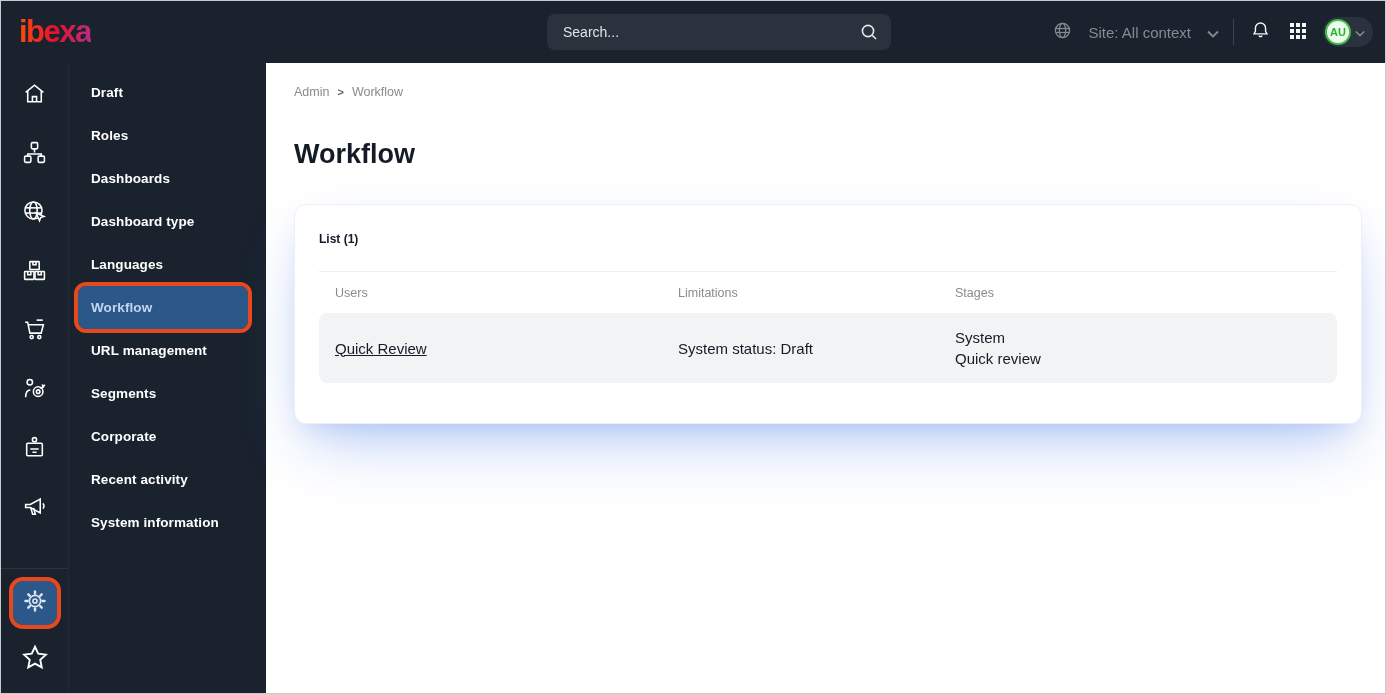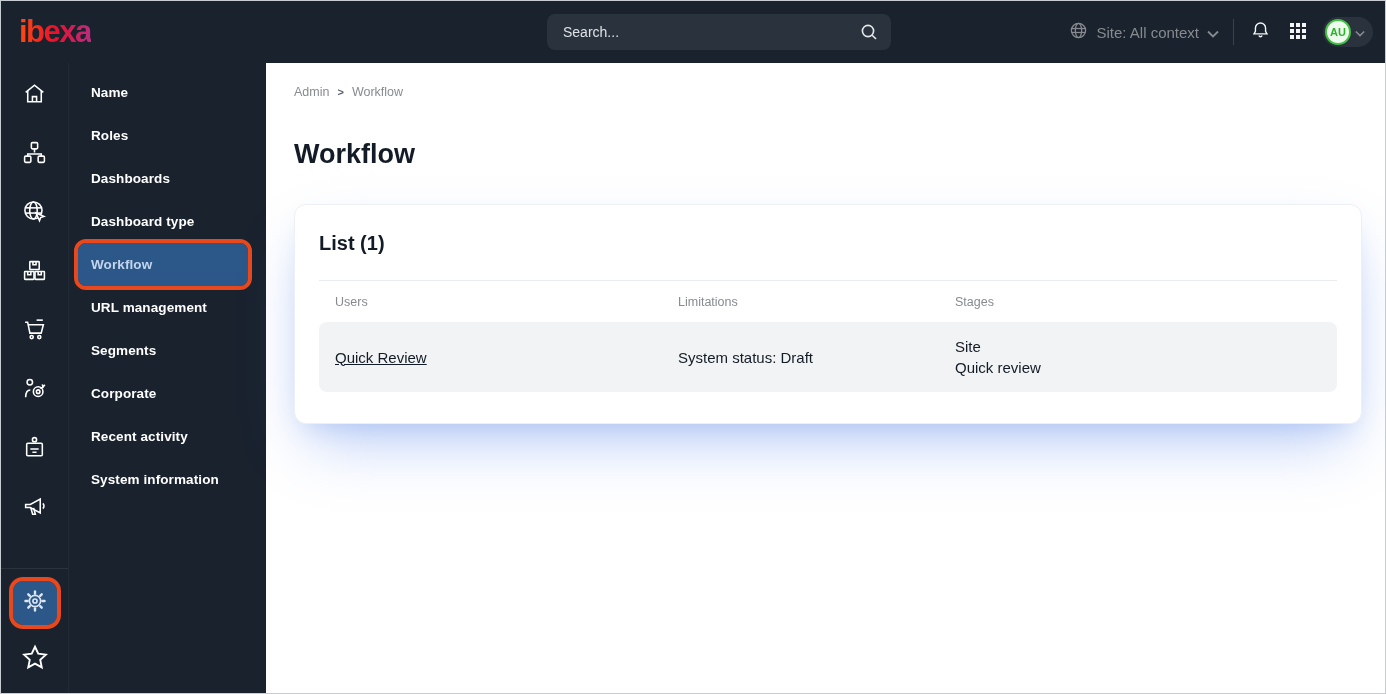--- a/index.html
+++ b/index.html
@@ -18,21 +18,21 @@
           cursor:pointer; }
   .searchwrap { position:absolute; left:546px; top:13px; width:344px; height:36px; }
   .searchwrap input { width:100%; height:100%; background:#2a323d; border:none;
           border-radius:8px; color:#bef264; font-size:14px; padding:0 40px 0 16px;
           font-family:inherit; outline:none; }
   .searchwrap input::placeholder { color:#dfe3e8; opacity:1; }
   .search-ico { position:absolute; right:12px; top:8px; cursor:pointer; }
 
   .top-right { position:absolute; right:12px; top:0; height:62px; display:flex;
                align-items:center; gap:14px; }
-  .site-ctx { display:flex; align-items:center; gap:8px; color:#878b90; font-size:15px;
+  .site-ctx { display:flex; align-items:center; gap:16px; color:#878b90; font-size:15px;
               cursor:pointer; }
   .vdiv { width:1px; height:26px; background:#39424d; }
   .icon-btn { background:none; border:none; cursor:pointer; display:flex;
               align-items:center; padding:2px; }
   .avatar-pill { display:flex; align-items:center; gap:4px; background:#2a323d;
                  border-radius:16px; padding:2px 8px 2px 2px; cursor:pointer; }
   .avatar-circle { width:26px; height:26px; border-radius:50%; background:#effaef;
                    border:2px solid #43c143; color:#28b428; font-size:11px; font-weight:bold;
                    display:flex; align-items:center; justify-content:center;text-align:center; }
 
@@ -64,21 +64,21 @@
   .breadcrumb { position:absolute; left:28px; top:22px; font-size:12.5px; color:#878b90;
                 display:flex; align-items:center; gap:8px; }
   .crumb-sep { color:#5a6572; font-weight:bold; font-size:11px; }
   .page-title { position:absolute; left:28px; top:76px; font-size:27px; font-weight:bold;
                 color:#131c26; }
 
   .card { position:absolute; left:28px; right:23px; top:141px; height:220px;
           background:#fff; border:1px solid #edf0f4; border-radius:12px;
           box-shadow:0 30px 60px -15px rgba(96,140,235,.45),
                      0 12px 25px -10px rgba(96,140,235,.25); }
-  .card-heading { margin:27px 24px 0; font-size:20px; font-weight:bold; color:#131c26; }
+  .card-heading { margin:27px 24px 0; font-size:12px; font-weight:bold; color:#131c26; }
   .card-divider { margin:25px 24px 0; height:1px; background:#e9edf2; }
   .tgrid { display:grid; grid-template-columns:343px 277px auto; align-items:center;
            padding:0 16px; }
   .table-head { margin:14px 24px 0; color:#878b90; font-size:12.5px; }
   .table-row { margin:13px 24px 0; height:70px; background:#f2f3f4; border-radius:8px;
                color:#131c26; font-size:15px; }
   .row-link { text-decoration:underline; cursor:pointer; color:#131c26; }
   .stages div { line-height:21px; }
 </style>
 </head>
@@ -245,30 +245,33 @@
       <span class="rail-star">
         <svg width="30" height="30" viewBox="0 0 24 24" fill="none" stroke="#fff" stroke-width="1.5">
           <path d="M12 3 l2.6 5.6 6.1 .7 -4.5 4.2 1.2 6 -5.4-3 -5.4 3 1.2-6 L3.3 9.3 l6.1-.7 z"></path>
         </svg>
       </span>
     </div>
   </nav>
 
   <nav class="menu">
     <div class="menu-item">
-      <span>Name</span>
+      <span>Draft</span>
     </div>
     <div class="menu-item">
       <span>Roles</span>
     </div>
     <div class="menu-item">
       <span>Dashboards</span>
     </div>
     <div class="menu-item">
       <span>Dashboard type</span>
+    </div>
+    <div class="menu-item">
+      <span>Languages</span>
     </div>
     <div class="menu-item active">
       <span>Workflow</span>
     </div>
     <div class="menu-item">
       <span>URL management</span>
     </div>
     <div class="menu-item">
       <span>Segments</span>
     </div>
@@ -299,20 +302,20 @@
       <div class="tgrid table-head">
         <span>Users</span>
         <span>Limitations</span>
         <span>Stages</span>
       </div>
 
       <div class="tgrid table-row">
         <span><a class="row-link">Quick Review</a></span>
         <span>System status: Draft</span>
         <span class="stages">
-          <div>Site</div>
+          <div>System</div>
           <div>Quick review</div>
         </span>
       </div>
     </section>
   </main>
 
 </div>
 
 </body></html>

